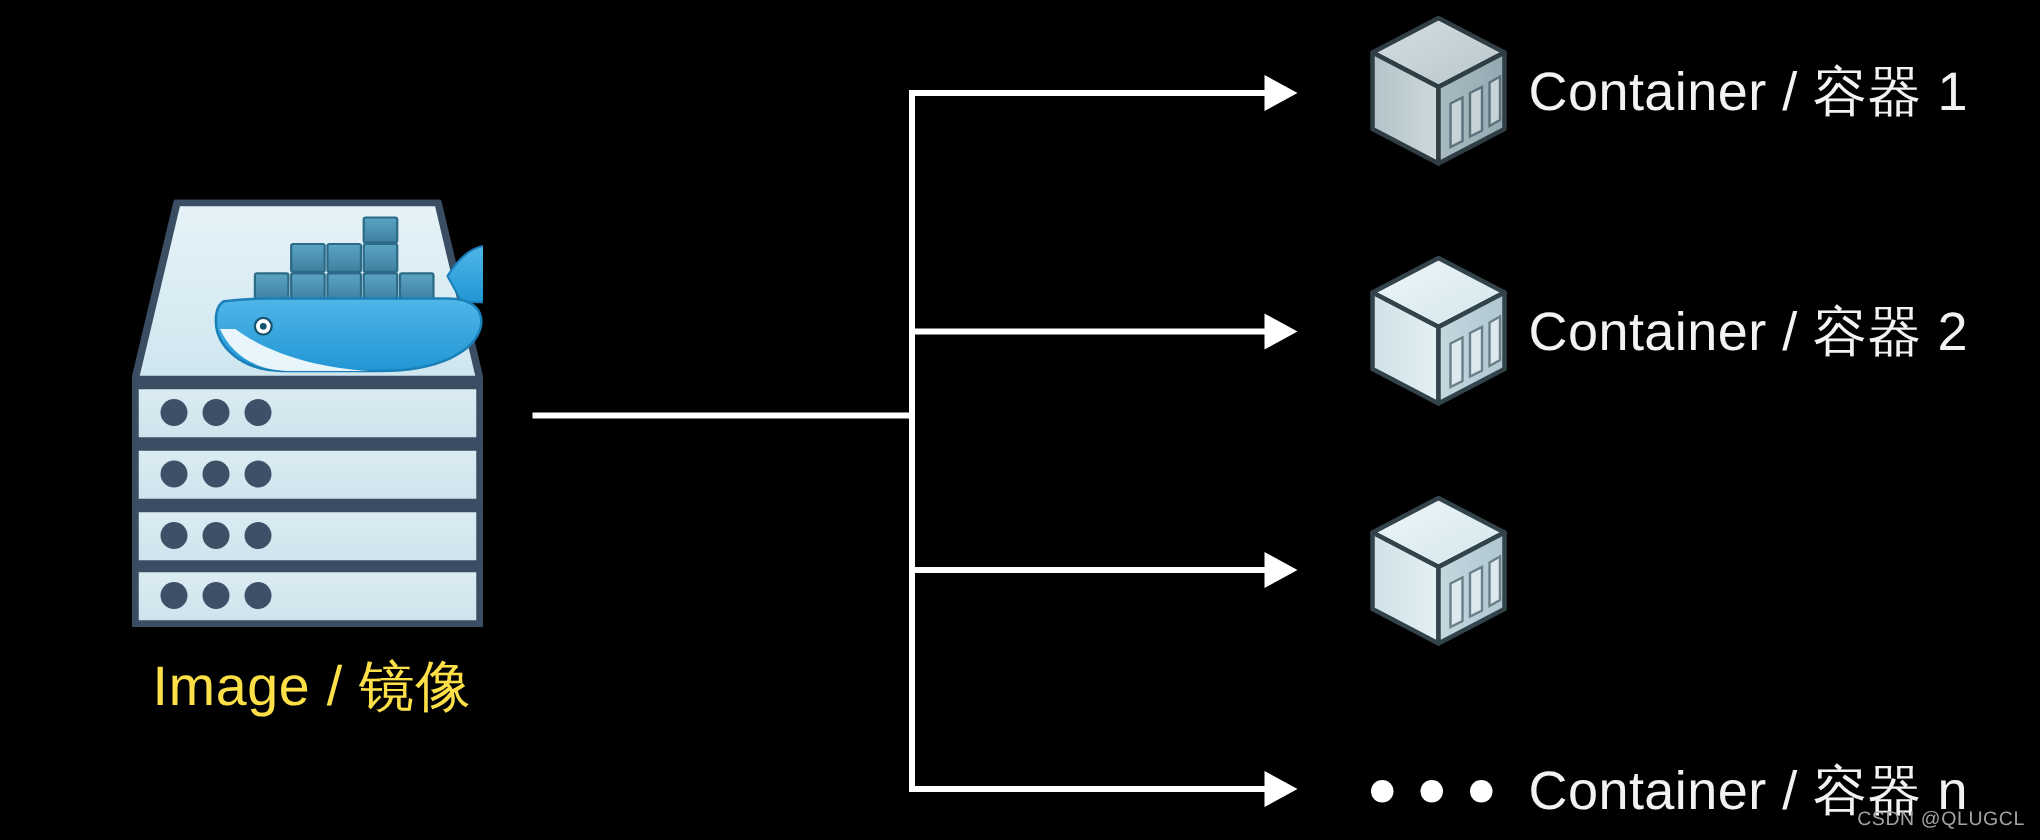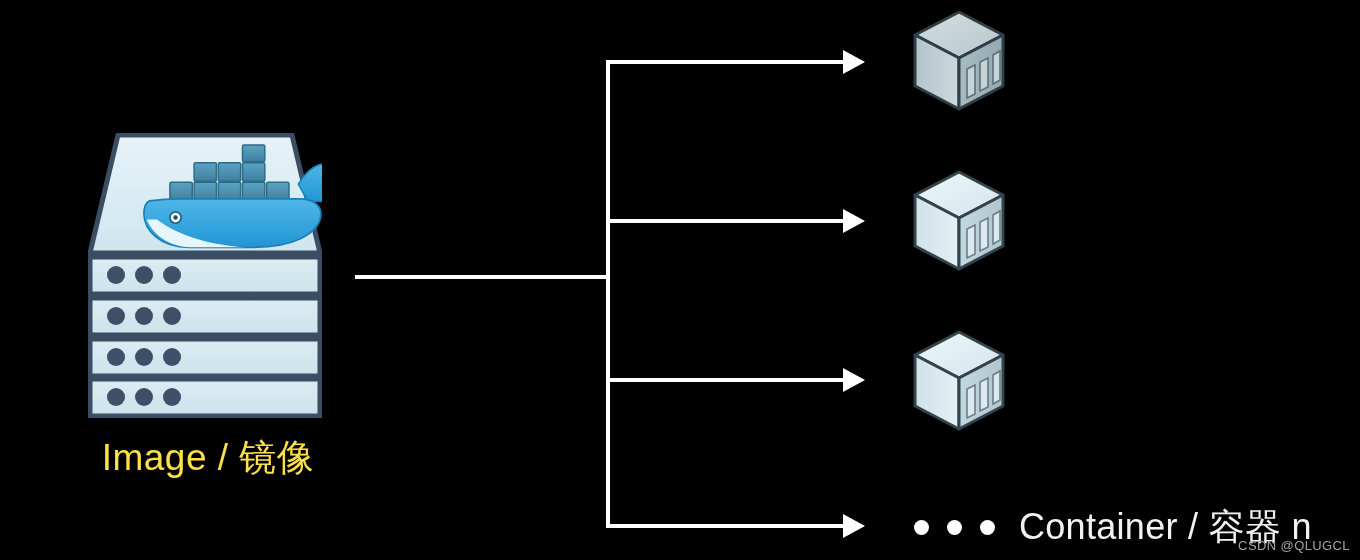--- a/index.html
+++ b/index.html
@@ -226,20 +226,21 @@
         <polygon points="48,3 92,26 48,49 4,26" fill="url(#c1top)" stroke="#2f3d45" stroke-width="3" stroke-linejoin="round"></polygon>
         <polygon points="4,26 48,49 48,100 4,77" fill="url(#c1left)" stroke="#2f3d45" stroke-width="3" stroke-linejoin="round"></polygon>
         <polygon points="92,26 92,77 48,100 48,49" fill="url(#c1right)" stroke="#2f3d45" stroke-width="3" stroke-linejoin="round"></polygon>
         <g fill="#c6d4d8" stroke="#5d717a" stroke-width="1.6">
           <polygon points="56,60 64,56 64,85 56,89"></polygon>
           <polygon points="69,53 77,49 77,78 69,82"></polygon>
           <polygon points="82,46 89,42 89,71 82,75"></polygon>
         </g>
       </svg>
     </div>
+    <div class="container-label">Container / 容器 1</div>
   </div>
 
   <div class="container-row" style="top:168px">
     <div class="cube-slot">
       <svg class="cube-svg" width="96" height="104" viewBox="0 0 96 104">
         <defs>
           <linearGradient id="c2top" x1="0" y1="0" x2="1" y2="1">
             <stop offset="0%" stop-color="#edf7fa"></stop>
               <stop offset="100%" stop-color="#d3e5eb"></stop>
           </linearGradient>
@@ -255,20 +256,21 @@
         <polygon points="48,3 92,26 48,49 4,26" fill="url(#c2top)" stroke="#33434b" stroke-width="3" stroke-linejoin="round"></polygon>
         <polygon points="4,26 48,49 48,100 4,77" fill="url(#c2left)" stroke="#33434b" stroke-width="3" stroke-linejoin="round"></polygon>
         <polygon points="92,26 92,77 48,100 48,49" fill="url(#c2right)" stroke="#33434b" stroke-width="3" stroke-linejoin="round"></polygon>
         <g fill="#dceaef" stroke="#6b7f88" stroke-width="1.6">
           <polygon points="56,60 64,56 64,85 56,89"></polygon>
           <polygon points="69,53 77,49 77,78 69,82"></polygon>
           <polygon points="82,46 89,42 89,71 82,75"></polygon>
         </g>
       </svg>
     </div>
+    <div class="container-label">Container / 容器 2</div>
   </div>
 
   <div class="container-row" style="top:328px">
     <div class="cube-slot">
       <svg class="cube-svg" width="96" height="104" viewBox="0 0 96 104">
         <defs>
           <linearGradient id="c3top" x1="0" y1="0" x2="1" y2="1">
             <stop offset="0%" stop-color="#edf7fa"></stop>
               <stop offset="100%" stop-color="#d3e5eb"></stop>
           </linearGradient>

